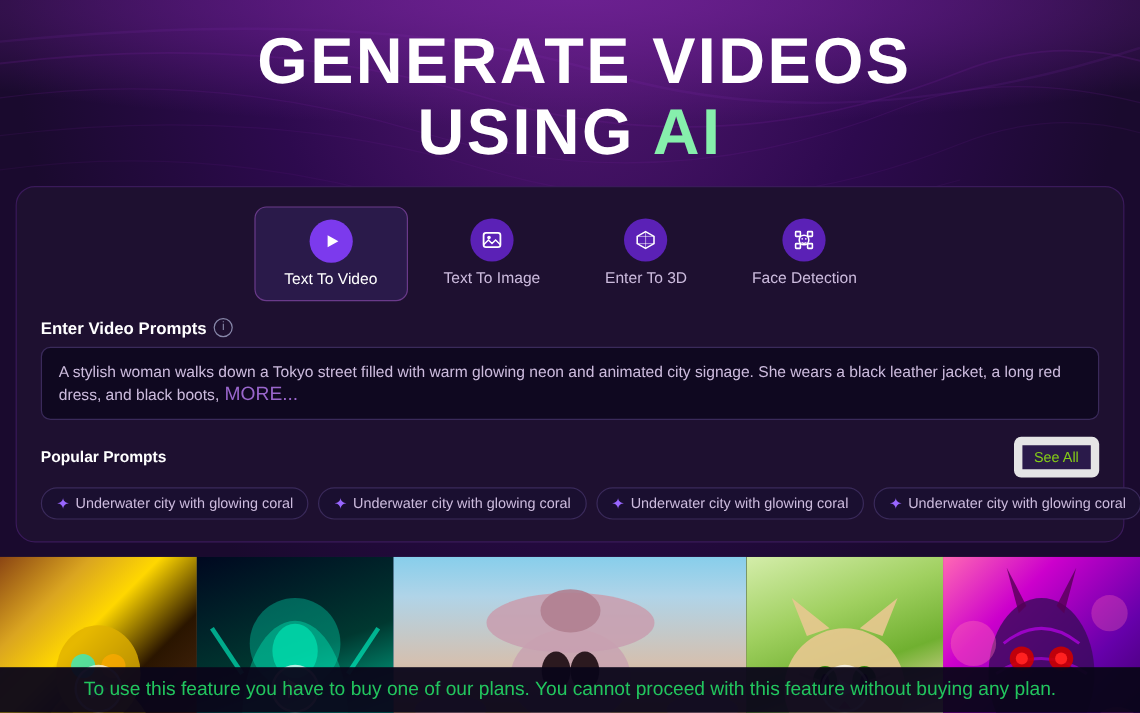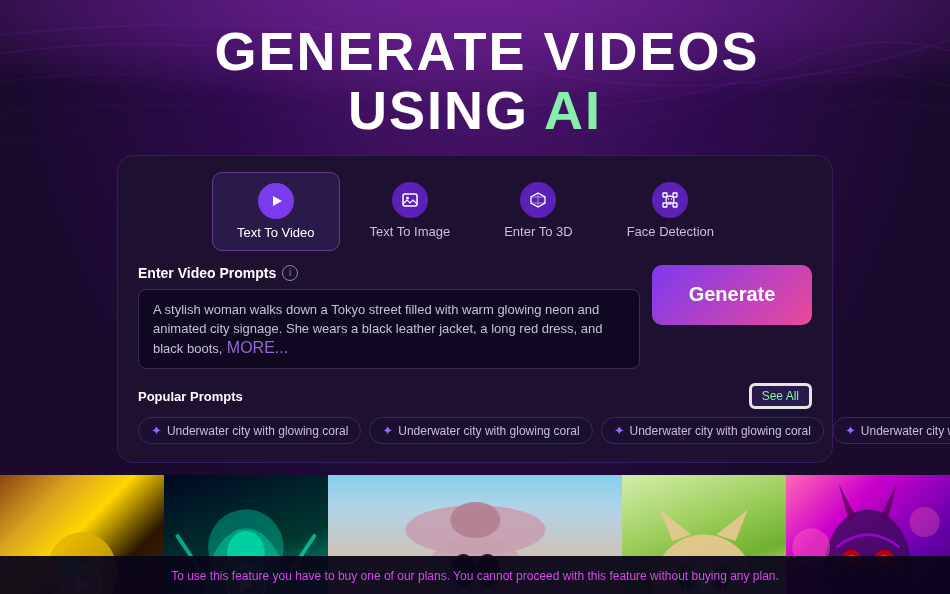--- a/index.html
+++ b/index.html
@@ -70,21 +70,21 @@
     .hero-title .line2 .ai {
       color: #86efac;
     }
 
     
     .tab-panel {
       margin-top: 14px;
       background: #1e1030;
       border-radius: 16px;
       padding: 16px 20px 18px;
-      width: 716px;
+      width: 924px;
       border: 1px solid #3a1a5a;
     }
 
     
     .tabs-row {
       display: flex;
       gap: 6px;
       margin-bottom: 14px;
       justify-content: center;
     }
@@ -122,21 +122,21 @@
       display: flex;
       align-items: center;
       justify-content: center;
     }
     .icon-circle.purple { background: #7c3aed; }
 
     
     .prompt-section {
       display: flex;
       gap: 12px;
-      align-items: flex-start;
+      align-items: center;
     }
     .prompt-left {
       flex: 1;
     }
     .prompt-label-row {
       display: flex;
       align-items: center;
       gap: 6px;
       margin-bottom: 8px;
     }
@@ -197,25 +197,25 @@
       align-items: center;
       margin-bottom: 8px;
     }
     .popular-label {
       font-size: 13px;
       font-weight: 600;
       color: #ffffff;
     }
     .see-all-btn {
       background: #2a1a4a;
-      border: 3px solid #e5e5e5;
+      border: 7px solid #e5e5e5;
       border-radius: 6px;
       padding: 3px 10px;
       font-size: 12px;
-      color: #86efac;
+      color: #84cc16;
       cursor: pointer;
     }
     .prompts-chips {
       display: flex;
       gap: 8px;
       flex-wrap: nowrap;
     }
     .chip {
       background: #1a0f30;
       border: 1px solid #3a2a5a;
@@ -287,22 +287,22 @@
       position: absolute;
       bottom: 0;
       left: 0;
       right: 0;
       background: rgba(10, 5, 25, 0.95);
       padding: 10px;
       text-align: center;
       z-index: 10;
     }
     .bottom-text {
-      font-size: 12px;
-      color: #d946ef;
+      font-size: 16px;
+      color: #22c55e;
     }
 
     
     svg { display: block; }
   </style>
 </head>
 <body>
 
 <div class="bg"></div>
 <div class="bg-swirl"></div>
@@ -381,21 +381,20 @@
       <div class="prompt-left">
         <div class="prompt-label-row">
           <span class="prompt-label">Enter Video Prompts</span>
           <div class="info-icon">i</div>
         </div>
         <div class="prompt-box">
           <span class="prompt-text">A stylish woman walks down a  Tokyo street filled with warm glowing neon and animated city signage. She wears a black leather jacket, a long red dress, and black boots,</span>
           <span class="prompt-more">MORE...</span>
         </div>
       </div>
-      <button class="generate-btn">Generate</button>
     </div>
 
     <div class="popular-section">
       <div class="popular-header">
         <span class="popular-label">Popular Prompts</span>
         <button class="see-all-btn">See All</button>
       </div>
       <div class="prompts-chips">
 
       <div class="chip">

